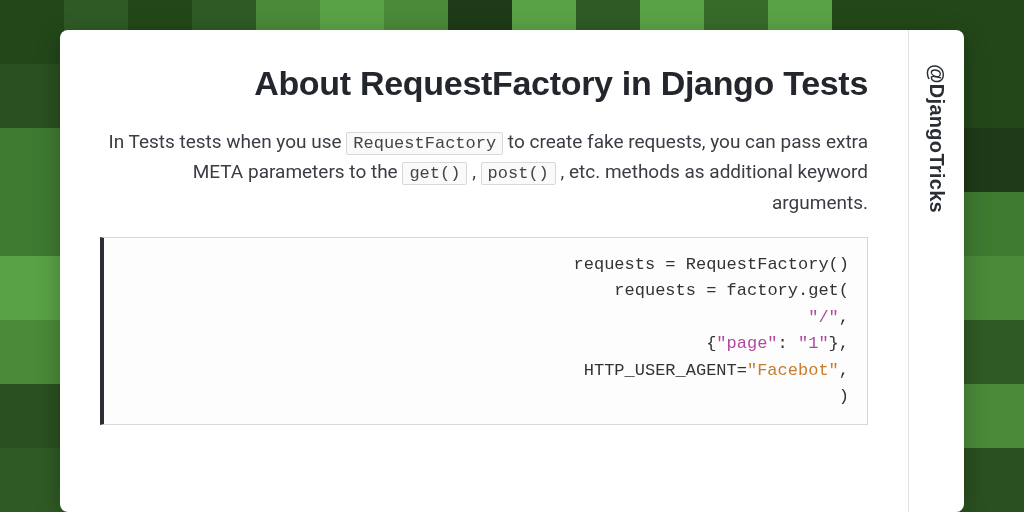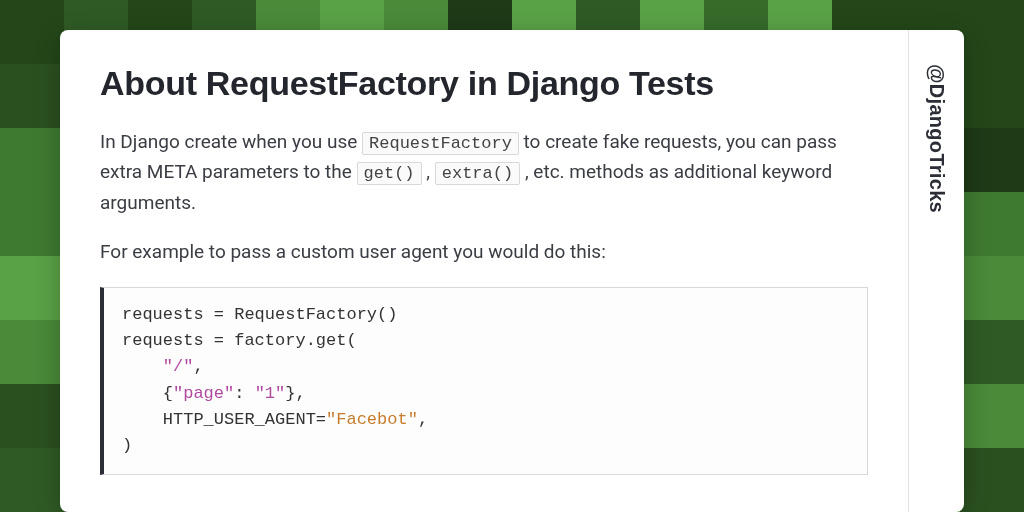--- a/index.html
+++ b/index.html
@@ -24,20 +24,21 @@
     height: 482px;
     background: #ffffff;
     border-radius: 8px;
     box-shadow: 0 6px 24px rgba(0,0,0,0.25);
     display: flex;
   }
   .main {
     flex: 1;
     padding: 34px 40px 0 40px;
     overflow: hidden;
+    text-align: right;
   }
   .side {
     width: 56px;
     border-left: 1px solid #e2e2e2;
     display: flex;
     align-items: flex-start;
     justify-content: center;
     padding-top: 34px;
   }
   .handle {
@@ -219,24 +220,23 @@
     <div style="background: rgb(42, 80, 32);"></div>
     <div style="background: rgb(74, 138, 57);"></div>
     <div style="background: rgb(42, 80, 32);"></div>
   </div>
 
 <div class="card">
   <div class="main">
     <h1 class="title">About RequestFactory in Django Tests</h1>
 
     <p class="para">
-      <span>In Django create when you use </span><code class="inline">RequestFactory</code><span> to create fake requests, you can pass extra META parameters to the </span><code class="inline">get()</code><span> , </span><code class="inline">extra()</code><span> , etc. methods as additional keyword arguments.</span>
+      <span>In Tests tests when you use </span><code class="inline">RequestFactory</code><span> to create fake requests, you can pass extra META parameters to the </span><code class="inline">get()</code><span> , </span><code class="inline">post()</code><span> , etc. methods as additional keyword arguments.</span>
     </p>
 
-    <p class="para">For example to pass a custom user agent you would do this:</p>
 
     <pre class="codeblock"><span>requests = RequestFactory()</span>
 <span>requests = factory.get(</span>
 <span>    </span><span class="s-purple">"/"</span><span>,</span>
 <span>    {</span><span class="s-purple">"page"</span><span>: </span><span class="s-purple">"1"</span><span>},</span>
 <span>    HTTP_USER_AGENT=</span><span class="s-orange">"Facebot"</span><span>,</span>
 <span>)</span></pre>
   </div>
   <div class="side">
     <div class="handle">@DjangoTricks</div>

